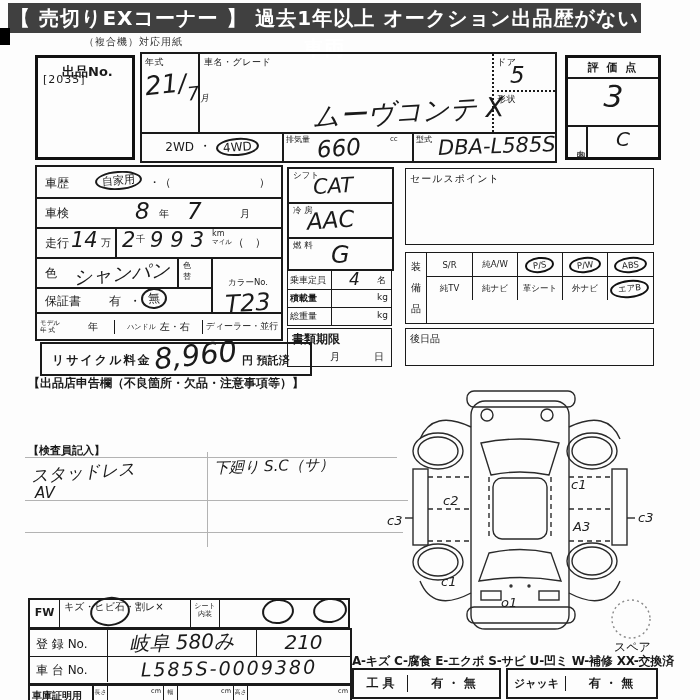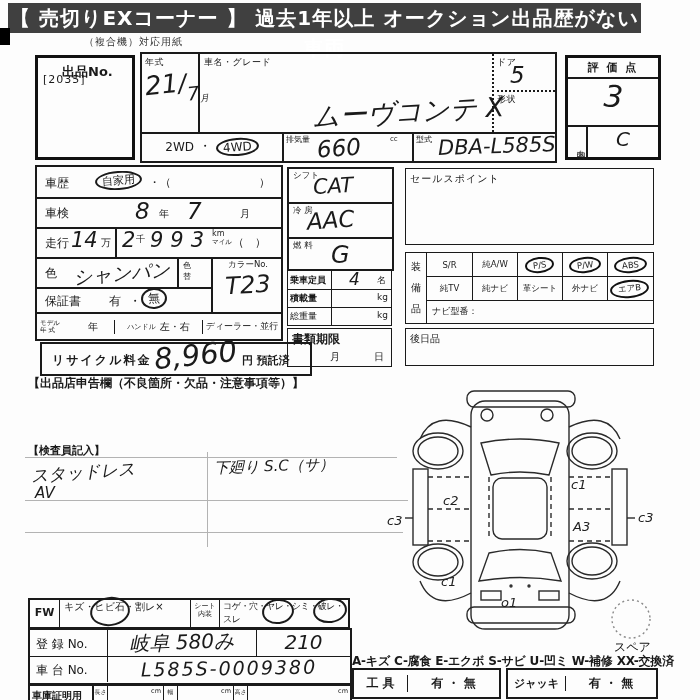--- a/index.html
+++ b/index.html
@@ -96,21 +96,21 @@
   <span class="abs hw" style="left:85px;top:61px;font-size:21px">2</span>
   <span class="abs" style="left:99px;top:66px;font-size:9px">千</span>
   <span class="abs hw" style="left:113px;top:61px;font-size:21px;letter-spacing:7px">993</span>
   <span class="abs" style="left:175px;top:63px;font-size:8px;line-height:8px"><span>km</span><br><span style="font-size:6.5px">マイル</span></span>
   <span class="abs" style="left:196px;top:68px;font-size:11px">（　）</span>
   <span class="abs" style="left:8px;top:98px;font-size:12px">色</span>
   <span class="abs hw" style="left:36px;top:94px;font-size:19px;transform:rotate(-5deg)">シャンパン</span>
   <div class="vline" style="left:140px;top:90px;height:30px"></div>
   <span class="abs" style="left:146px;top:93px;font-size:8px;width:10px;line-height:11px">色替</span>
   <div class="abs" style="left:174px;top:90px;width:70px;height:55px;border-left:2px solid #1a1a1a">
-    <div style="font-size:8.5px;text-align:center;padding-top:2px">カラーNo.</div>
+    <div style="font-size:8.5px;text-align:center;padding-top:20px">カラーNo.</div>
     <div class="hw" style="font-size:24px;text-align:center;transform:rotate(-3deg)">T23</div>
   </div>
   <span class="abs" style="left:8px;top:126px;font-size:12px">保証書</span>
   <span class="abs" style="left:72px;top:126px;font-size:12px">有</span>
   <span class="abs" style="left:92px;top:126px;font-size:12px">・</span>
   <span class="abs ring" style="left:104px;top:121px;font-size:12px">無</span>
 </div>
 
 <div class="abs b2 row" style="left:35px;top:312px;width:244px;height:25px;font-size:9px;align-items:center">
   <div class="cell" style="width:78px;border-right:1.5px solid #1a1a1a;display:flex;align-items:center;padding-left:3px">
@@ -140,21 +140,21 @@
     <span class="abs" style="left:4px;top:1px;font-size:8.5px">冷 房</span>
     <span class="abs hw" style="left:18px;top:3px;font-size:23px;transform:rotate(-4deg)">AAC</span>
   </div>
   <div style="height:30px;border-top:2px solid #1a1a1a;position:relative">
     <span class="abs" style="left:4px;top:1px;font-size:8.5px">燃 料</span>
     <span class="abs hw" style="left:42px;top:2px;font-size:24px">G</span>
   </div>
 </div>
 <div class="abs b1" style="left:287px;top:270px;width:103px;height:54px;font-size:9px">
   <div class="row" style="height:18px;border-bottom:1px solid #1a1a1a">
-    <div class="cell" style="width:44px;border-right:1.5px solid #1a1a1a;font-weight:700;padding:3px 0 0 2px">乗車定員</div>
+    <div class="cell" style="width:44px;border-right:1.5px solid #1a1a1a;font-weight:400;padding:3px 0 0 2px">乗車定員</div>
     <div class="cell hw" style="flex:1;text-align:center;font-size:17px;line-height:16px">4</div>
     <div class="cell" style="width:14px;padding-top:3px">名</div>
   </div>
   <div class="row" style="height:17px;border-bottom:1px solid #1a1a1a">
     <div class="cell" style="width:44px;border-right:1.5px solid #1a1a1a;font-weight:600;padding:2px 0 0 2px">積載量</div>
     <div class="cell" style="flex:1;text-align:right;padding:2px 3px 0 0">kg</div>
   </div>
   <div class="row" style="height:17px">
     <div class="cell" style="width:44px;border-right:1.5px solid #1a1a1a;font-weight:400;padding:2px 0 0 2px">総重量</div>
     <div class="cell" style="flex:1;text-align:right;padding:2px 3px 0 0">kg</div>
@@ -200,21 +200,20 @@
     <div class="ec">
         <span>革シート</span>
       </div>
     <div class="ec">
         <span>外ナビ</span>
       </div>
     <div class="ec circ">
         <span>エアB</span>
       </div>
   </div>
-  <div style="margin-left:21px;height:22px;border-top:1.5px solid #1a1a1a;font-size:9px;padding:4px 0 0 5px;box-sizing:border-box">ナビ型番：</div>
 </div>
 <div class="abs b1" style="left:405px;top:328px;width:247px;height:36px">
   <span class="abs" style="left:4px;top:3px;font-size:10px">後日品</span>
 </div>
 
 <div class="abs" style="left:28px;top:443px;font-size:11px;font-weight:bold">【検査員記入】</div>
 <div class="gline" style="left:25px;top:457px;width:372px"></div>
 <div class="gline" style="left:25px;top:500px;width:383px"></div>
 <div class="gline" style="left:25px;top:532px;width:378px"></div>
 <div class="gv" style="left:207px;top:452px;height:95px"></div>
@@ -283,21 +282,20 @@
   </g>
   <text x="229" y="266" font-size="12" fill="#111">スペア</text>
 </svg>
 
 <div class="abs b2 row" style="left:28px;top:598px;width:318px;height:27px;">
   <div class="cell" style="width:30px;border-right:1.5px solid #1a1a1a;text-align:center;font-size:11px;font-weight:bold;line-height:25px">FW</div>
   <div class="cell" style="width:130px;font-size:10px;padding-left:4px">キズ・ヒビ石・割レ×</div>
   <div class="cell" style="width:30px;border-left:1.5px solid #1a1a1a;border-right:1.5px solid #1a1a1a;font-size:7px;line-height:8px;text-align:center;padding:2px 0">
     <span>シート</span><br><span>内装</span>
   </div>
-  <div class="cell" style="flex:1;font-size:9px;letter-spacing:-0.5px;padding-left:3px">コゲ・穴・ヤレ・シミ・破レ・スレ</div>
 </div>
 <div class="oval" style="left:90px;top:597px;width:36px;height:25px"></div>
 <div class="oval" style="left:262px;top:599px;width:28px;height:21px"></div>
 <div class="oval" style="left:313px;top:598px;width:30px;height:21px"></div>
 
 <div class="abs b2" style="left:28px;top:628px;width:320px;height:53px">
   <div class="row" style="height:26px;border-bottom:1.5px solid #1a1a1a">
     <div class="cell" style="width:78px;border-right:1.5px solid #1a1a1a;font-size:12px;padding:6px 0 0 6px;box-sizing:border-box">登 録 No.</div>
     <div class="cell hw" style="flex:1;font-size:20px;text-align:center;line-height:24px;transform:rotate(-2deg)">岐阜 580み</div>
     <div class="cell hw" style="width:94px;border-left:1.5px solid #1a1a1a;font-size:20px;text-align:center;line-height:24px">210</div>

